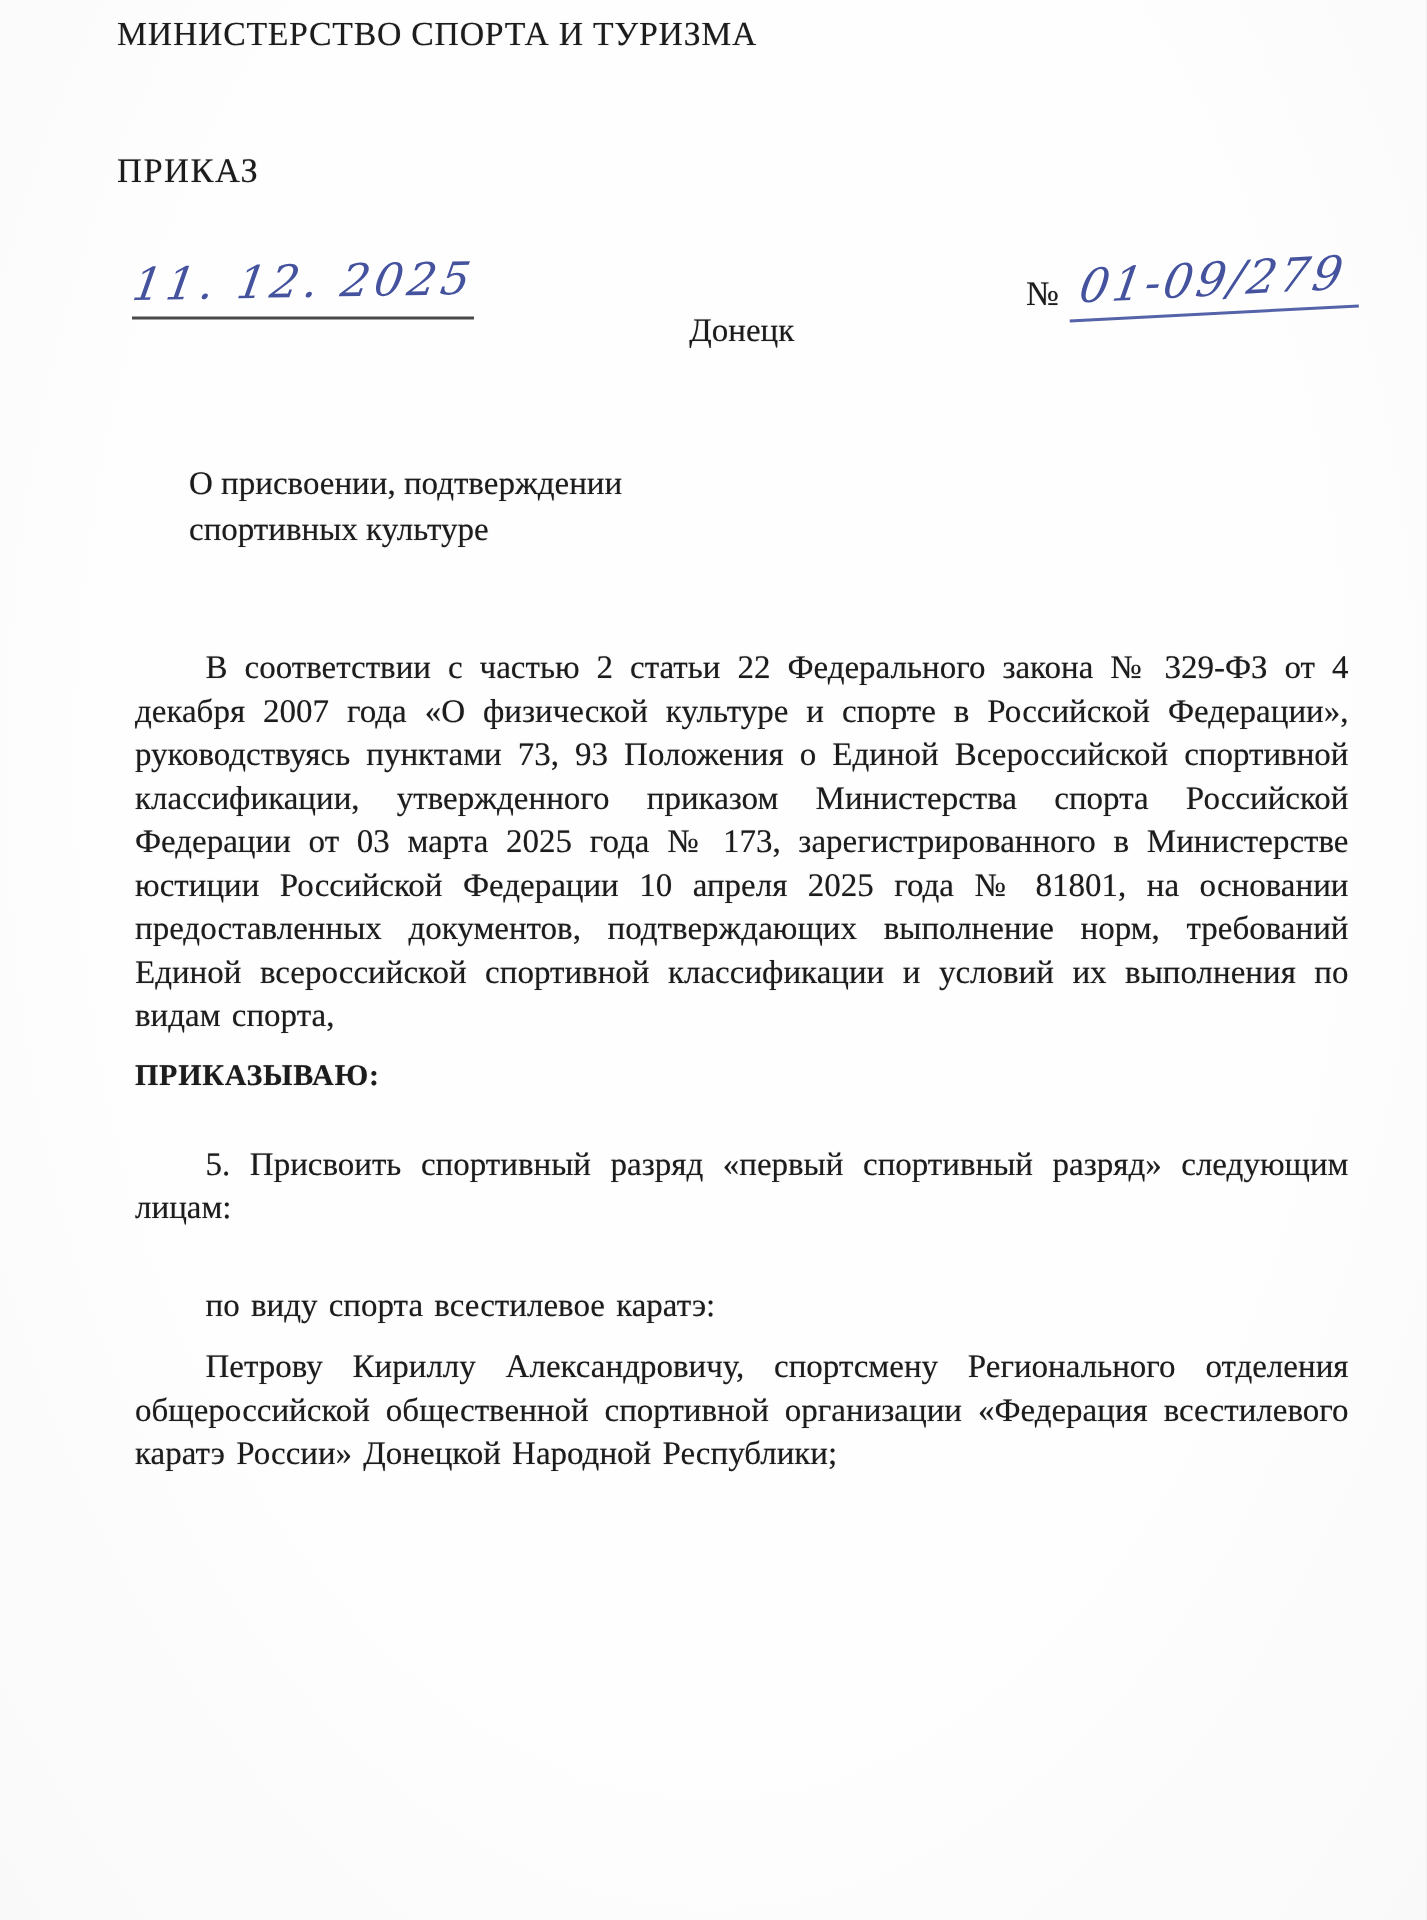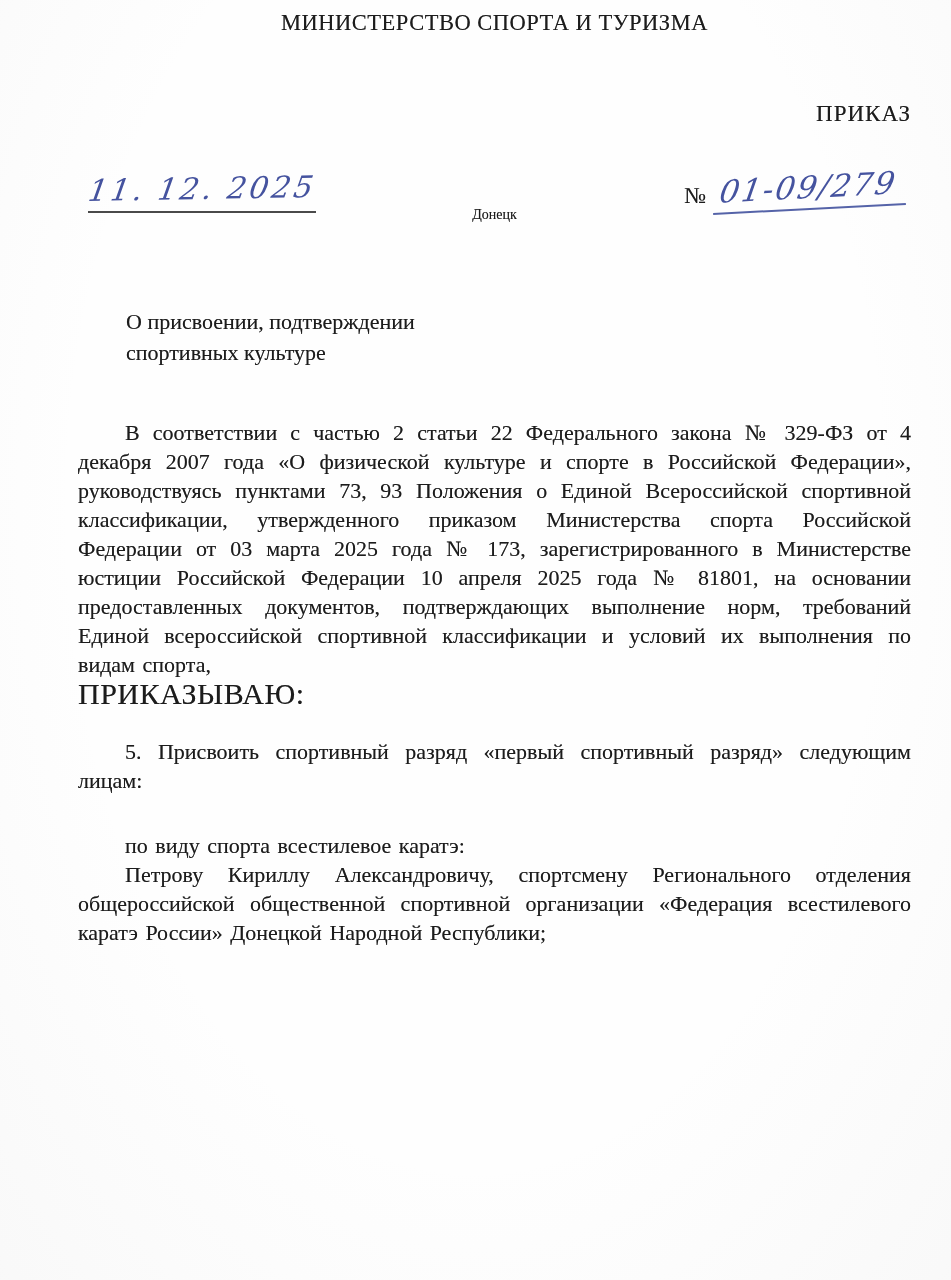--- a/index.html
+++ b/index.html
@@ -21,31 +21,31 @@
   
   .print {
     text-shadow: 0 0 0.6px rgba(40,40,40,0.55);
   }
 
   .ministry {
     position: absolute;
     top: 8px;
     left: 78px;
     width: 833px;
-    text-align: center;
+    text-align: left;
     font-size: 22.5px;
     line-height: 30px;
     letter-spacing: 0.5px;
   }
   .doc-type {
     position: absolute;
     top: 101px;
     left: 78px;
     width: 833px;
-    text-align: right;
+    text-align: left;
     font-size: 23px;
     letter-spacing: 1px;
   }
 
   .requisites {
     position: absolute;
     top: 165px;
     left: 78px;
     width: 833px;
     height: 112px;
@@ -90,21 +90,21 @@
     transform: skewX(-12deg);
     font-size: 31px;
     letter-spacing: 2px;
   }
   .city {
     position: absolute;
     left: 0;
     right: 0;
     top: 42px;
     text-align: center;
-    font-size: 14px;
+    font-size: 22px;
   }
 
   .subject {
     position: absolute;
     top: 306px;
     left: 80px;
     width: 460px;
     font-size: 22px;
     line-height: 31px;
     margin-left: 46px;
@@ -114,26 +114,26 @@
     position: absolute;
     top: 418px;
     left: 78px;
     width: 833px;
     font-size: 22px;
     line-height: 29px;
     text-align: justify;
     word-spacing: 2px;
   }
   .body-text p {
-    margin: 0;
+    margin: 12px;
     text-indent: 47px;
   }
   .order-word {
-    font-weight: normal;
-    font-size: 30px;
+    font-weight: bold;
+    font-size: 20px;
     letter-spacing: 0.5px;
   }
   .gap-small { margin-top: 29px !important; }
   .gap-large { margin-top: 36px !important; }
 </style>
 </head>
 <body>
 
 <div class="page">
 

